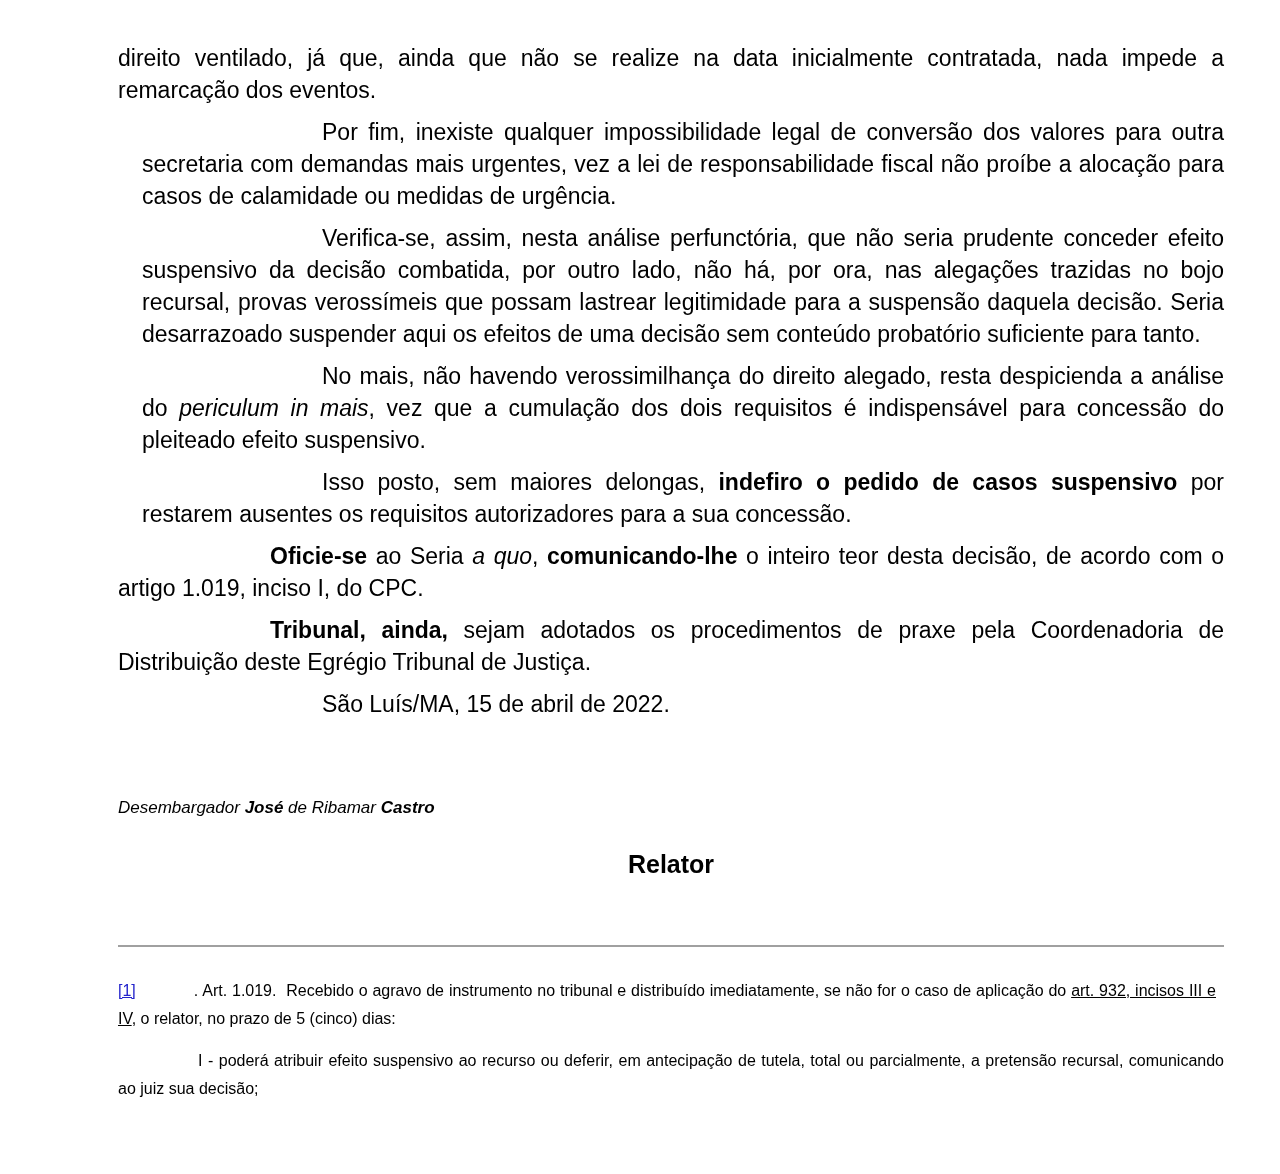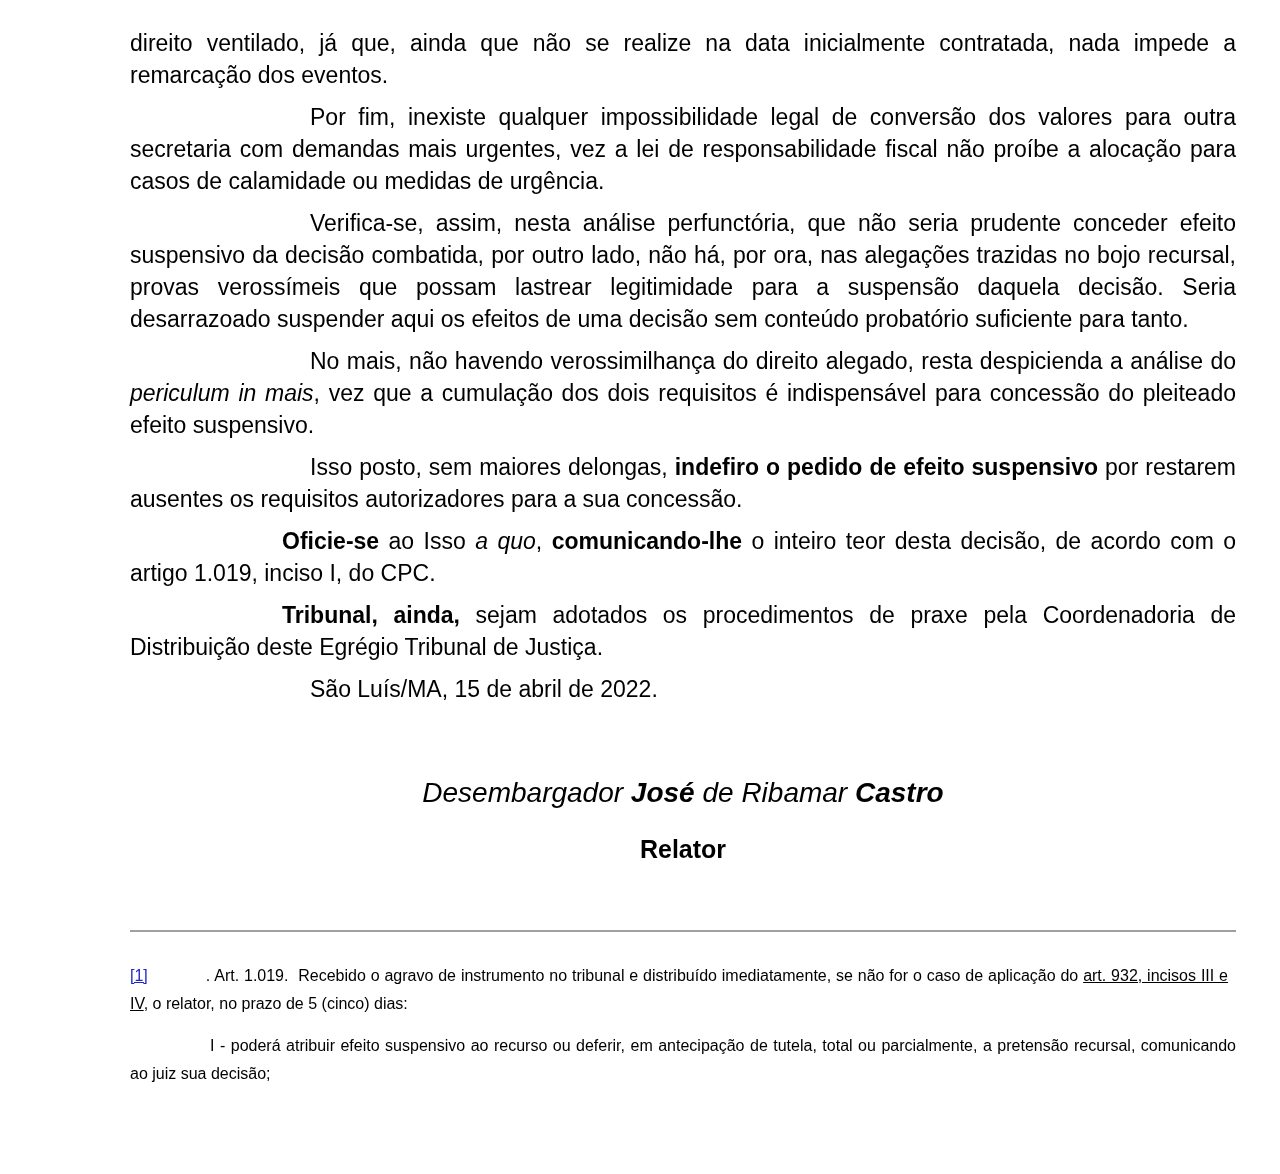--- a/index.html
+++ b/index.html
@@ -7,45 +7,45 @@
     position: relative;
     width: 1280px;
     height: 1174px;
     background: #ffffff;
     overflow: hidden;
     font-family: "Liberation Sans", sans-serif;
     color: #000000;
   }
   .content {
     position: absolute;
-    left: 130px;
+    left: 118px;
     top: 0;
     width: 1106px;
-    padding-top: 27px;
+    padding-top: 42px;
   }
   .bp {
     margin: 0 0 10px 0;
     font-size: 23px;
     line-height: 32px;
     text-align: justify;
     color: #000000;
   }
   .indent-none { text-indent: 0; }
-  .indent-std  { text-indent: 180px; }
+  .indent-std  { text-indent: 180px; margin-left: 24px; }
   .indent-cmd  { text-indent: 152px; }
   .b  { font-weight: bold; }
   .i  { font-style: italic; }
   .bi { font-weight: bold; font-style: italic; }
   .u  { text-decoration: underline; color: #000000; }
 
   .sig-line {
     margin: 72px 0 0 0;
-    font-size: 28px;
+    font-size: 17px;
     line-height: 32px;
-    text-align: center;
+    text-align: left;
     font-style: italic;
   }
   .sig-role {
     margin: 24px 0 0 0;
     font-size: 25px;
     line-height: 32px;
     text-align: center;
     font-weight: bold;
   }
   .fn-rule {
@@ -77,23 +77,23 @@
   <div class="content">
 
     <p class="bp indent-none"><span>direito ventilado, já que, ainda que não se realize na data inicialmente contratada, nada impede a remarcação dos eventos.</span></p>
 
     <p class="bp indent-std"><span>Por fim, inexiste qualquer impossibilidade legal de conversão dos valores para outra secretaria com demandas mais urgentes, vez a lei de responsabilidade fiscal não proíbe a alocação para casos de calamidade ou medidas de urgência.</span></p>
 
     <p class="bp indent-std"><span>Verifica-se, assim, nesta análise perfunctória, que não seria prudente conceder efeito suspensivo da decisão combatida, por outro lado, não há, por ora, nas alegações trazidas no bojo recursal, provas verossímeis que possam lastrear legitimidade para a suspensão daquela decisão. Seria desarrazoado suspender aqui os efeitos de uma decisão sem conteúdo probatório suficiente para tanto.</span></p>
 
     <p class="bp indent-std"><span>No mais, não havendo verossimilhança do direito alegado, resta despicienda a análise do </span><span class="i">periculum in mais</span><span>, vez que a cumulação dos dois requisitos é indispensável para concessão do pleiteado efeito suspensivo.</span></p>
 
-    <p class="bp indent-std"><span>Isso posto, sem maiores delongas, </span><span class="b">indefiro o pedido de efeito suspensivo</span><span> por restarem ausentes os requisitos autorizadores para a sua concessão.</span></p>
+    <p class="bp indent-std"><span>Isso posto, sem maiores delongas, </span><span class="b">indefiro o pedido de casos suspensivo</span><span> por restarem ausentes os requisitos autorizadores para a sua concessão.</span></p>
 
-    <p class="bp indent-cmd"><span class="b">Oficie-se</span><span> ao Isso </span><span class="i">a quo</span><span>, </span><span class="b">comunicando-lhe</span><span> o inteiro teor desta decisão, de acordo com o artigo 1.019, inciso I, do CPC.</span></p>
+    <p class="bp indent-cmd"><span class="b">Oficie-se</span><span> ao Seria </span><span class="i">a quo</span><span>, </span><span class="b">comunicando-lhe</span><span> o inteiro teor desta decisão, de acordo com o artigo 1.019, inciso I, do CPC.</span></p>
 
     <p class="bp indent-cmd"><span class="b">Tribunal, ainda,</span><span> sejam adotados os procedimentos de praxe pela Coordenadoria de Distribuição deste Egrégio Tribunal de Justiça.</span></p>
 
 
     <p class="bp indent-std"><span>São Luís/MA, 15 de abril de 2022.</span></p>
 
     <p class="sig-line"><span>Desembargador </span><span class="bi">José</span><span> de Ribamar </span><span class="bi">Castro</span></p>
 
     <p class="sig-role"><span>Relator</span></p>
 

